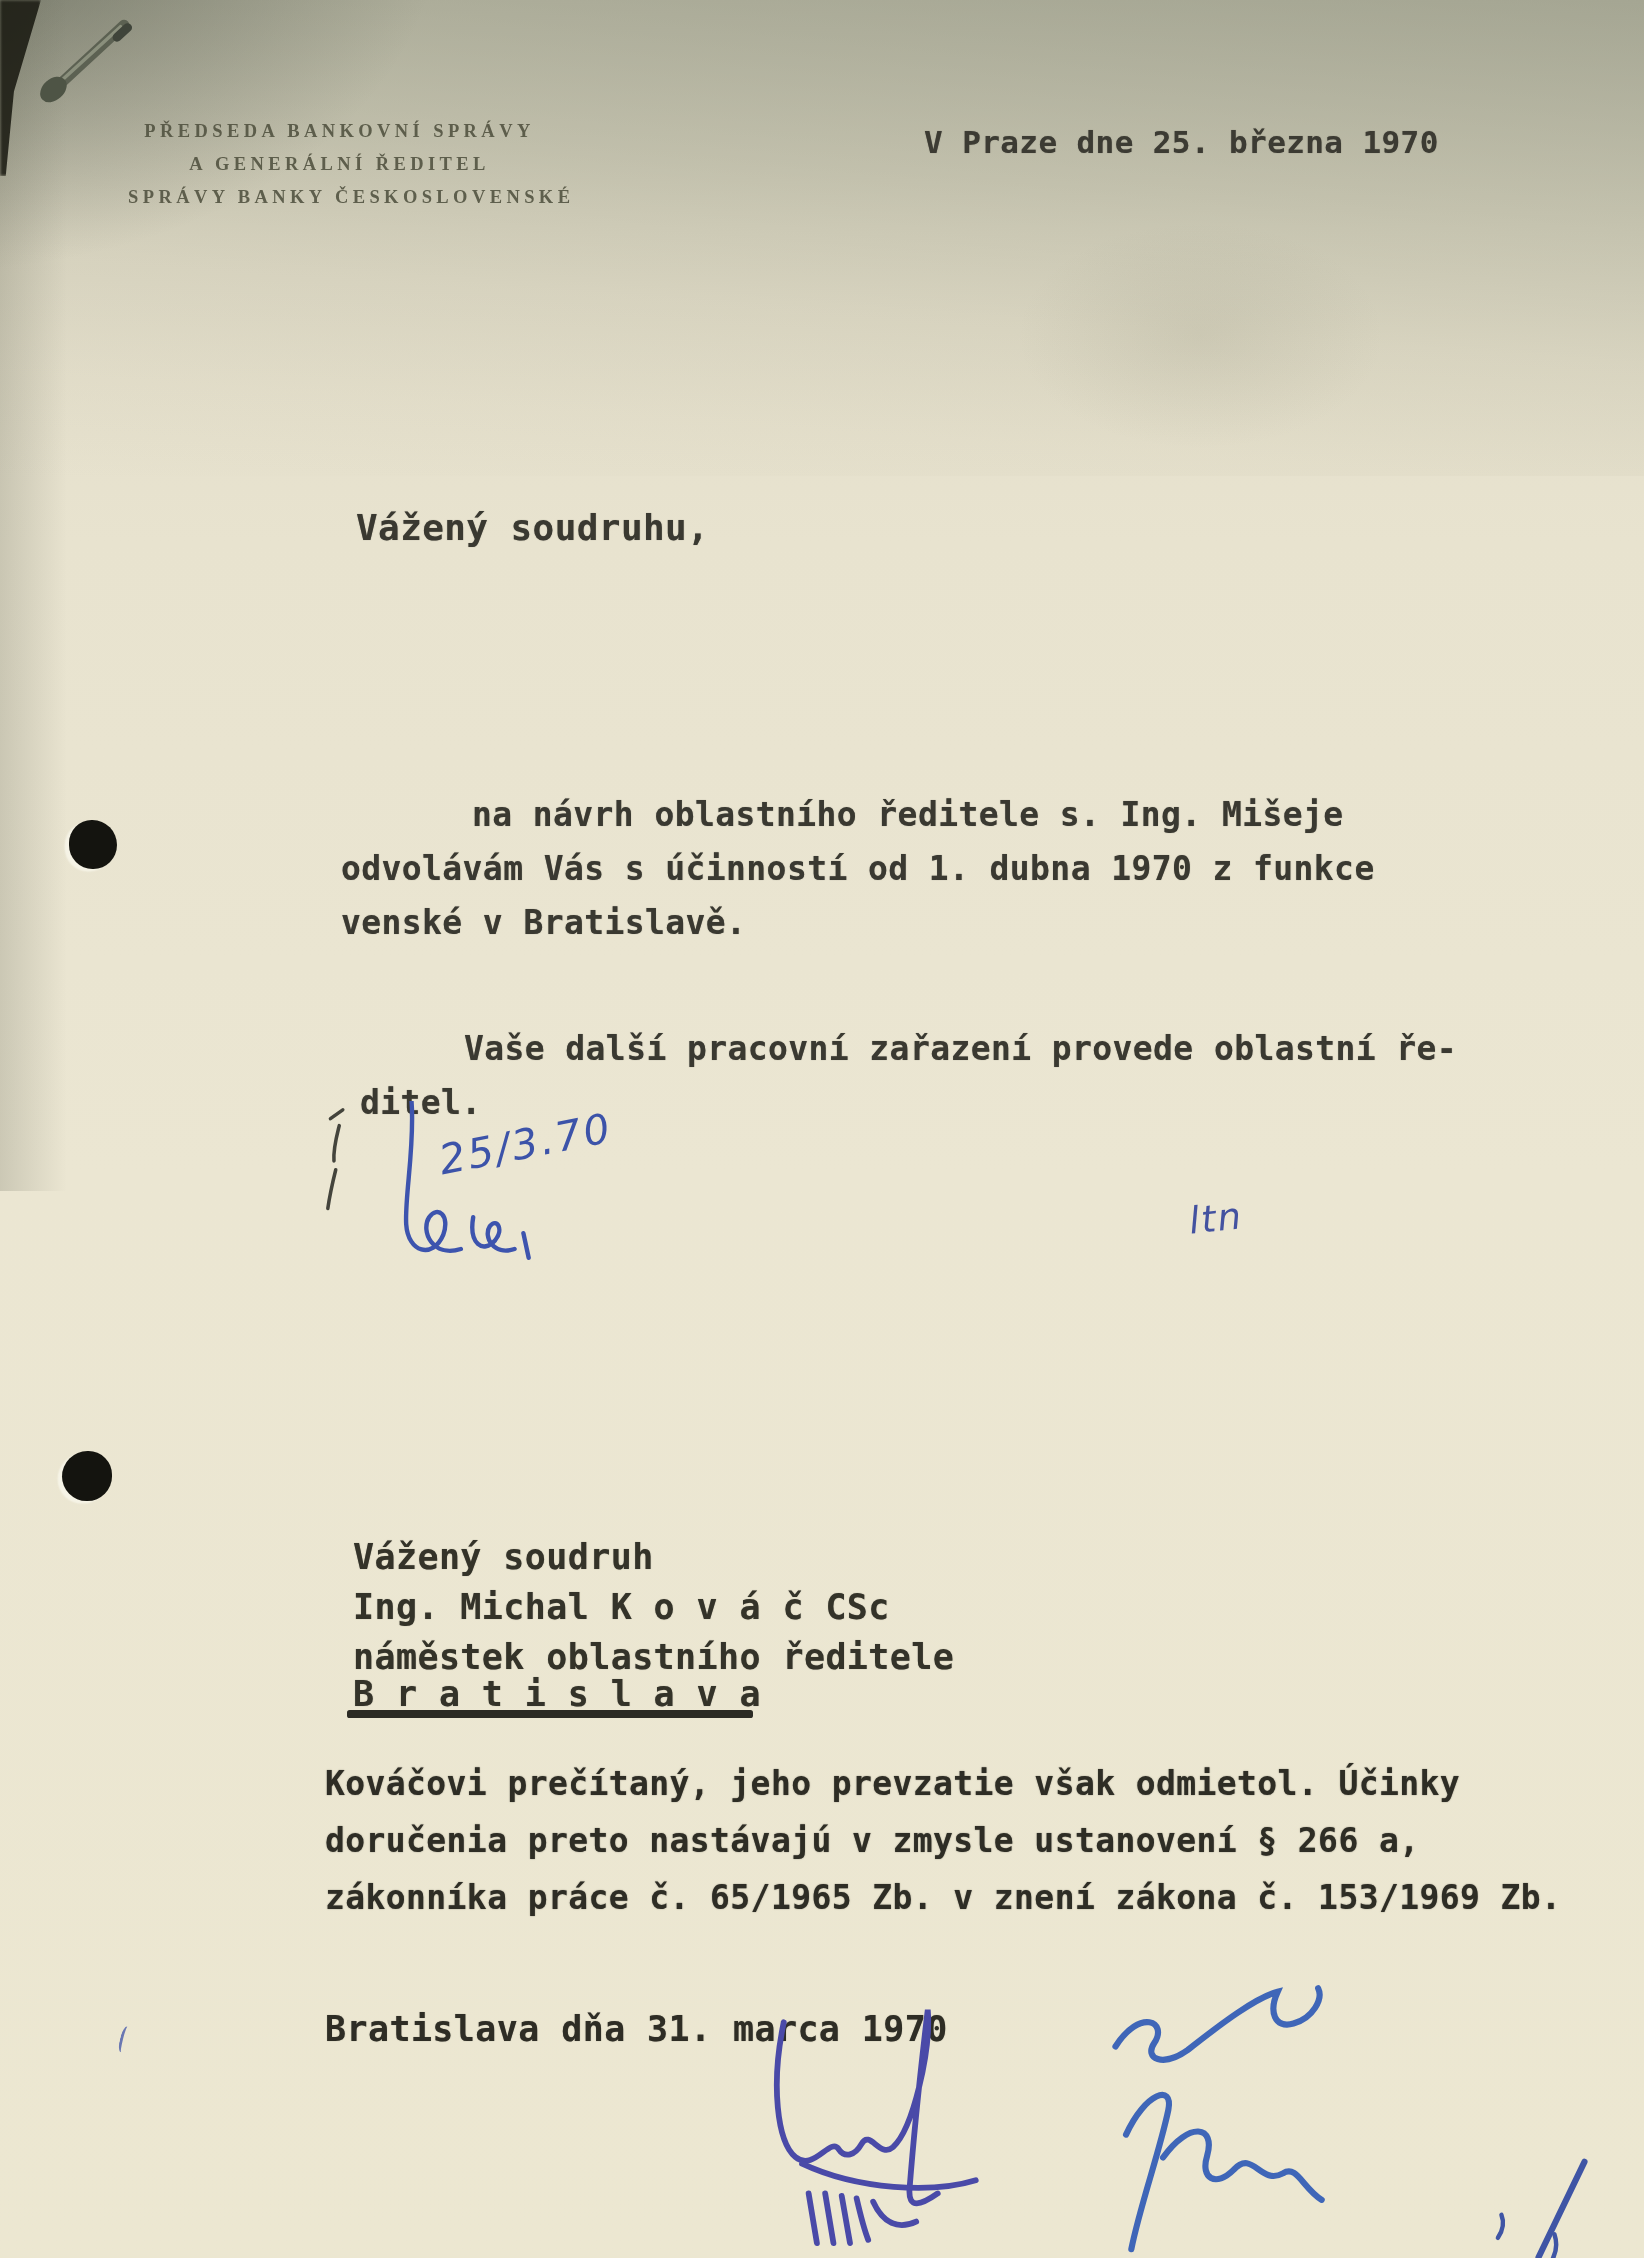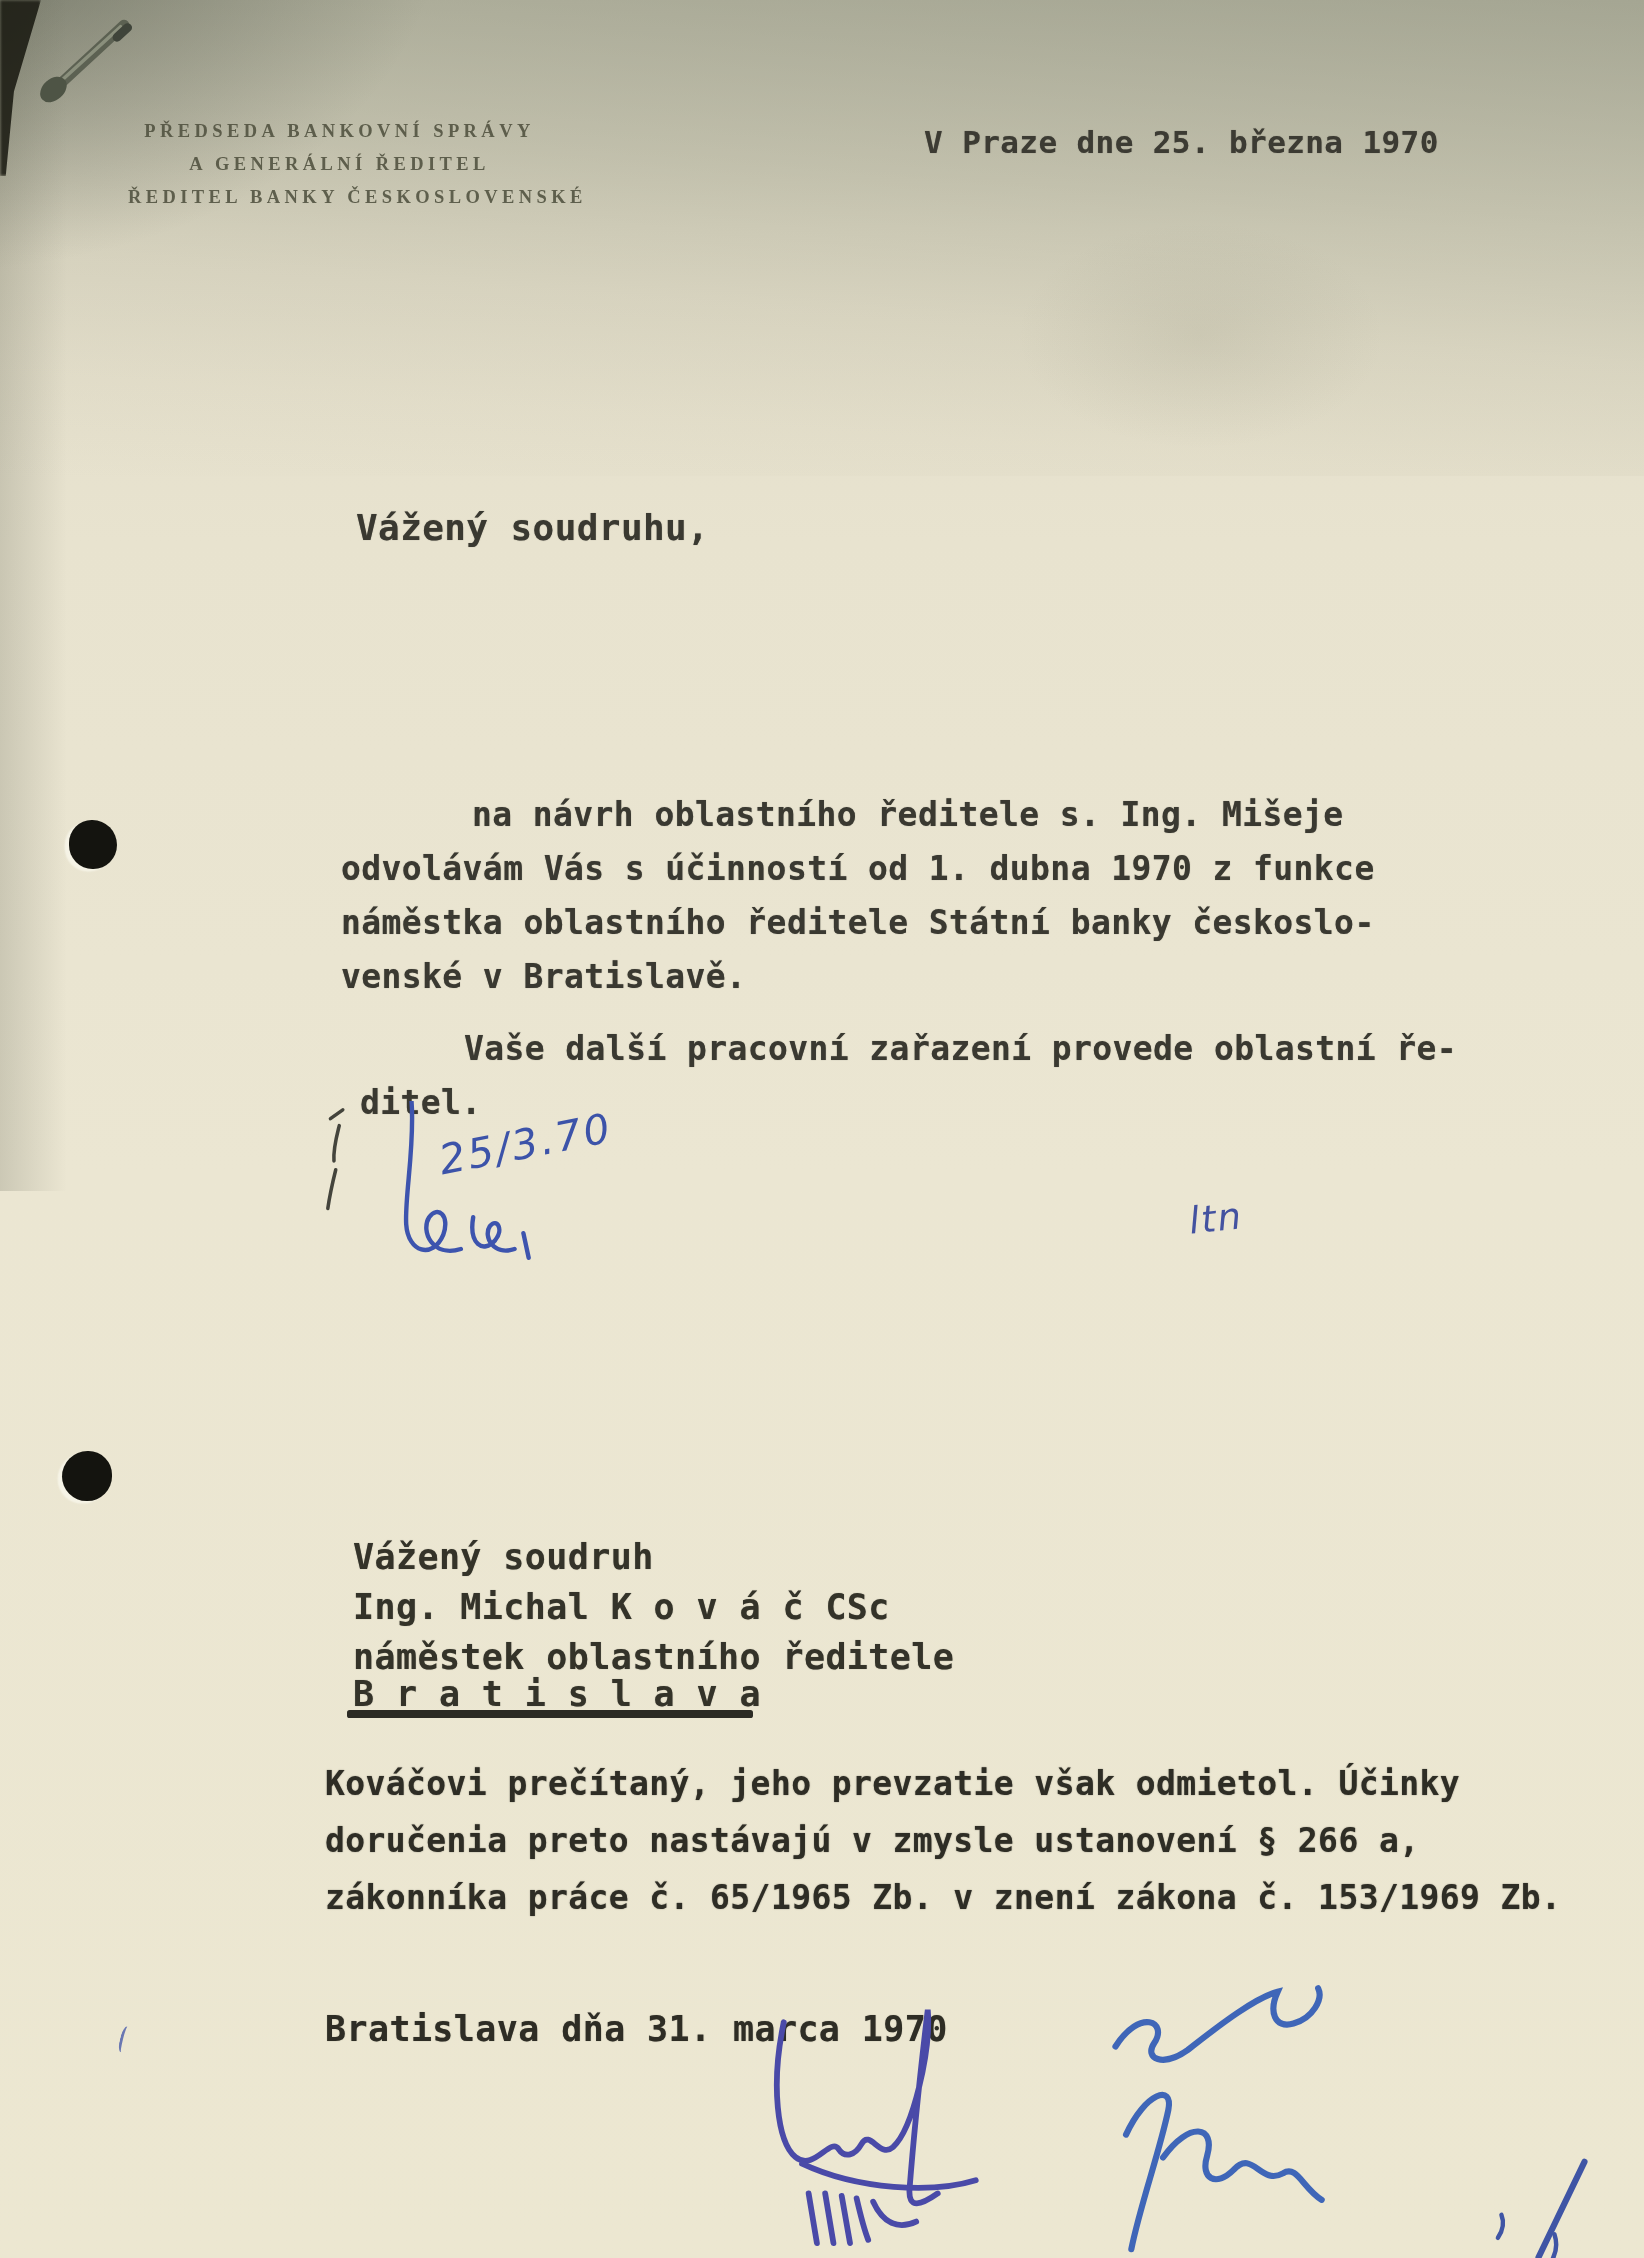--- a/index.html
+++ b/index.html
@@ -86,31 +86,30 @@
 <svg class="hand" style="left:25px;top:1.8px;" width="124" height="106" viewBox="0 0 140 120">
   <line x1="36" y1="96" x2="112" y2="26" stroke="#5c6152" stroke-width="12" stroke-linecap="round"></line>
   <line x1="40" y1="90" x2="108" y2="28" stroke="#8a8f7c" stroke-width="4" stroke-linecap="round"></line>
   <ellipse cx="32" cy="99" rx="17" ry="12" fill="#4e5445" transform="rotate(-42 32 99)"></ellipse>
   <line x1="104" y1="40" x2="116" y2="29" stroke="#3f443a" stroke-width="10" stroke-linecap="round"></line>
 </svg>
 
 <div class="letterhead">
   <div>PŘEDSEDA BANKOVNÍ SPRÁVY</div>
   <div>A GENERÁLNÍ ŘEDITEL</div>
-  <div>ŘEDITEL BANKY ČESKOSLOVENSKÉ</div>
+  <div>SPRÁVY BANKY ČESKOSLOVENSKÉ</div>
 </div>
 
 <div class="type" style="left:924px; top:124px; font-size:31px; color:#3c3b33;">V Praze dne 25. března 1970</div>
 
 <div class="type" style="left:356px; top:507px; font-size:36px;">Vážený soudruhu,</div>
 
 <div class="para" style="left:341px; top:788px;">
   <div class="line indent1">na návrh oblastního ředitele s. Ing. Mišeje</div>
   <div class="line">odvolávám Vás s účinností od 1. dubna 1970 z funkce</div>
-  <div class="line">náměstka oblastního ředitele Státní banky českoslo-</div>
   <div class="line">venské v Bratislavě.</div>
 </div>
 
 <div class="para" style="left:360px; top:1022px;">
   <div class="line indent2">Vaše další pracovní zařazení provede oblastní ře-</div>
   <div class="line">ditel.</div>
 </div>
 
 <div class="hand" style="left:309px; top:1101px; width:353px; height:185px;">
   <svg width="353" height="185" viewBox="0 0 400 210" style="position:absolute;left:0;top:0;">

